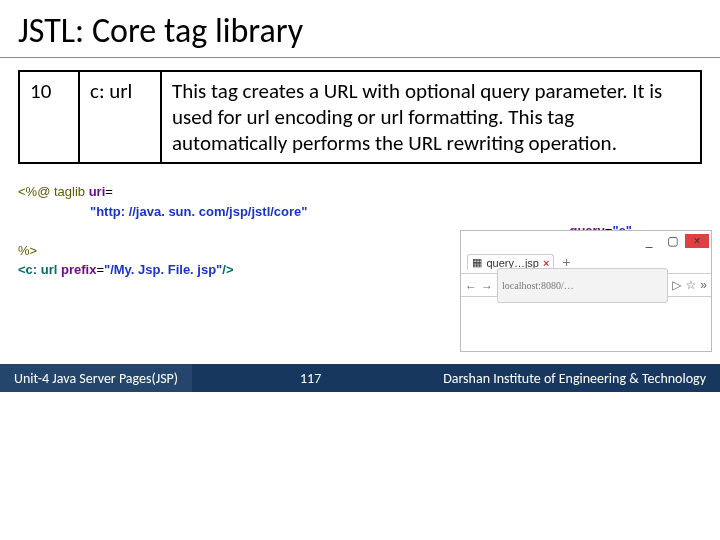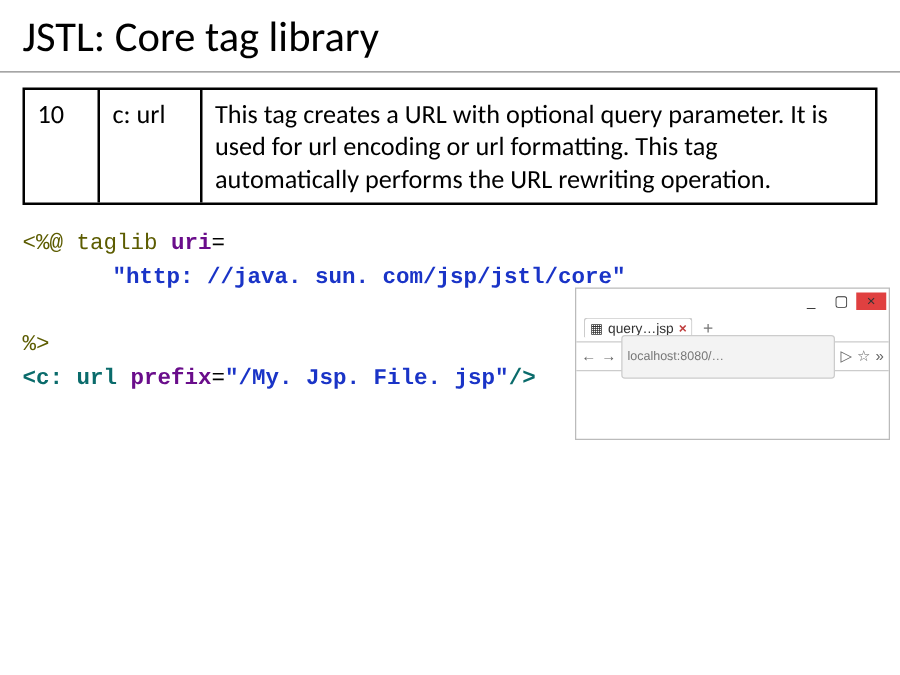--- a/index.html
+++ b/index.html
@@ -36,22 +36,22 @@
     padding: 6px 10px;
     font-size: 21px;
     font-family: "Calibri","Segoe UI",Arial,sans-serif;
   }
   .tagcell:last-child { border-right: none; border-radius: 26px; }
   .c1 { width: 38px; }
   .c2 { width: 60px; }
   .c3 { flex: 1; }
   .codeblock {
     margin: 18px 18px 0 18px;
-    font-family: Liberation Mono, monospace;
-    font-size: 18px;
+    font-family: Liberation Sans, sans-serif;
+    font-size: 13px;
     line-height: 1.5;
   }
   .codeblock .l2 { padding-left: 72px; }
   .codeblock .l3 { text-align: right; padding-right: 70px; }
   .tok-dir  { color: #5c5c00; }
   .tok-attr { color: #6a0d8b; font-weight: bold; }
   .tok-str  { color: #1a34c7; font-weight: bold; }
   .tok-tag  { color: #0a6b6b; font-weight: bold; }
   .tok-plain{ color: #000; }
 
@@ -116,20 +116,21 @@
   .urlinput {
     flex: 1;
     background: #f3f3f3;
     border: 1px solid #ccc;
     border-radius: 3px;
     padding: 11px 4px;
     color: #777;
     font-size: 10px;
     white-space: nowrap;
     overflow: hidden;
+    font-family: Liberation Serif, serif;
   }
   .viewport {
     padding: 6px 10px;
     font-size: 12px;
     font-family: "Times New Roman", serif;
   }
   .navicon { color: #666; font-size: 12px; }
 
   .footer {
     position: absolute;
@@ -214,14 +215,21 @@
     <div class="urlrow">
       <span class="navicon">←</span>
       <span class="navicon">→</span>
       <div class="urlinput">localhost:8080/…</div>
       <span class="navicon">▷</span>
       <span class="navicon">☆</span>
       <span class="navicon">»</span>
     </div>
   </div>
 
+  <div class="footer">
+    <div class="footer-left">Unit-4 Java Server Pages(JSP)</div>
+    <div class="footer-mid">
+      <span class="pgnum">117</span>
+    </div>
+    <div class="footer-right">Darshan Institute of Engineering &amp; Technology</div>
+  </div>
 
 </div>
 
 </body></html>

